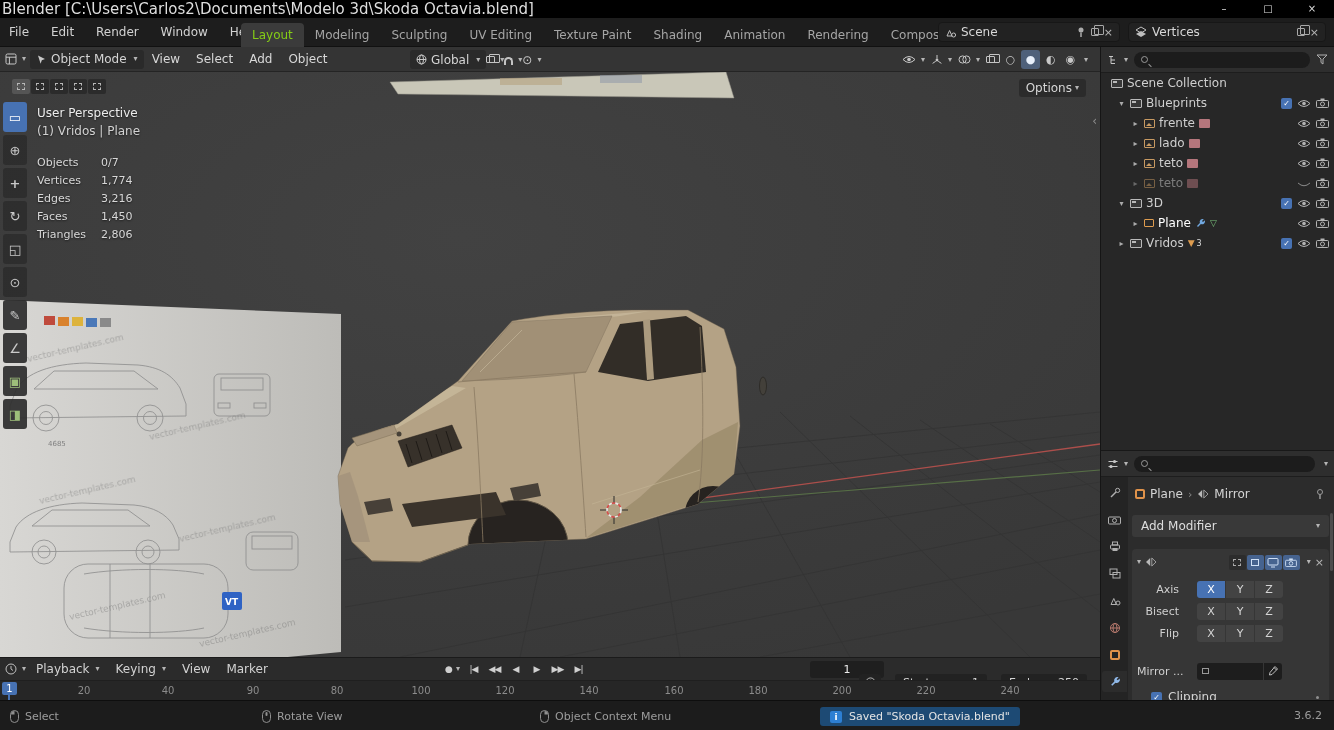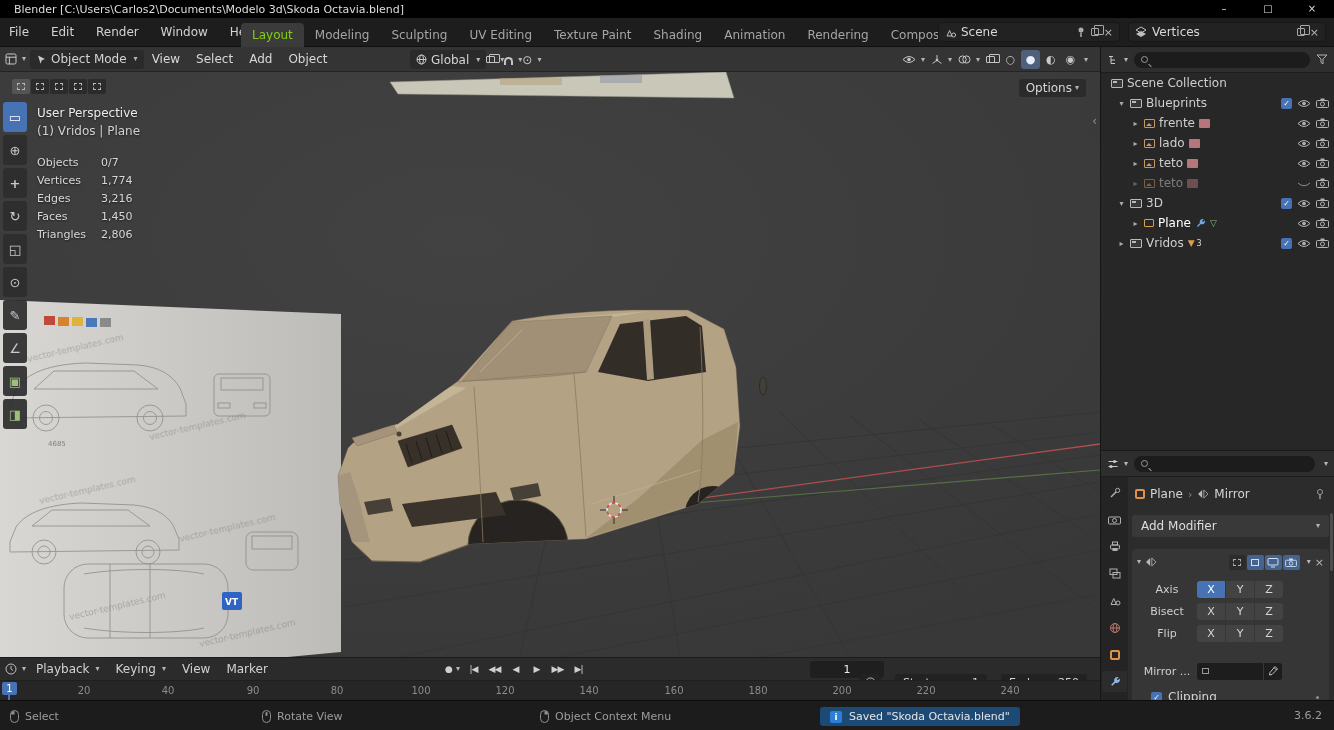--- a/index.html
+++ b/index.html
@@ -2,21 +2,21 @@
 <html><head>
 <meta charset="utf-8">
 <style>
 *{box-sizing:border-box;margin:0;padding:0}
 body{background:#000;font-family:"DejaVu Sans","Liberation Sans",sans-serif}
 .app{position:relative;width:1334px;height:730px;background:#1d1d1d;color:#d4d4d4;font-size:12px;overflow:hidden;user-select:none}
 .chev{font-size:8px;color:#b5b5b5;margin-left:3px;line-height:1}
 svg{display:block}
 
 .titlebar{position:absolute;left:0;top:0;width:1334px;height:18px;background:#000;display:flex;align-items:center}
-.tb-title{color:#dedede;font-size:11px;padding-left:14px;flex:1;white-space:nowrap}
+.tb-title{color:#dedede;font-size:15px;padding-left:2px;flex:1;white-space:nowrap}
 .wbtn{width:44px;height:18px;text-align:center;line-height:18px;color:#ddd;font-size:10px}
 
 .topbar{position:absolute;left:0;top:18px;width:1334px;height:29px;background:#1d1d1d;border-bottom:1px solid #111}
 .menu{display:inline-block;padding:0 9px;line-height:28px;color:#d2d2d2}
 .tabs{position:absolute;left:241px;top:5px;display:flex;height:24px}
 .tab{padding:0 11px;line-height:24px;color:#a5a5a5;border-radius:4px 4px 0 0;white-space:nowrap}
 .tab.active{background:#3b3b3b;color:#84cc16}
 .selpill{position:absolute;top:4px;height:20px;background:#222;border:1px solid #171717;border-radius:4px;display:flex;align-items:center;padding:0 6px;gap:5px}
 .selpill .val{color:#d8d8d8;flex:1;white-space:nowrap}
 .copyic{width:8px;height:8px;border:1px solid #a8a8a8;border-radius:1px;position:relative}
@@ -83,21 +83,21 @@
 .objic{width:10px;height:10px;border:2px solid #e0924a;border-radius:2px;flex:none}
 .addmod{height:22px;background:#393939;border-radius:3px;display:flex;align-items:center;justify-content:space-between;padding:0 9px;margin-top:10px;color:#dcdcdc}
 .panel{margin-top:12px;background:#363636;border-radius:4px;padding:3px 5px 6px 5px;position:relative}
 .phead{height:20px;display:flex;align-items:center;gap:4px;margin-bottom:6px}
 .ptoggles{display:flex;gap:1px;margin-left:auto}
 .ptg{width:17px;height:15px;border-radius:2px;background:#2c2c2c;display:flex;align-items:center;justify-content:center}
 .ptg.on{background:#46638f}
 .dashsq{width:8px;height:7px;border:1px dashed #aaa}
 .solsq{width:8px;height:7px;border:1px solid #cfe0f5}
 .prow{height:22px;display:flex;align-items:center;position:relative}
-.plab{width:60px;text-align:center;padding-right:0;font-size:11px;color:#cfcfcf;flex:none;white-space:nowrap}
+.plab{width:60px;text-align:right;padding-right:18px;font-size:11px;color:#cfcfcf;flex:none;white-space:nowrap}
 .xyz{display:flex;gap:1px}
 .xyzb{width:28px;height:17px;background:#434343;color:#d5d5d5;font-size:11px;display:flex;align-items:center;justify-content:center}
 .xyzb:first-child{border-radius:3px 0 0 3px}
 .xyzb:last-child{border-radius:0 3px 3px 0}
 .xyzb.on{background:#4772b3;color:#fff}
 .objfield{width:66px;height:17px;background:#1d1d1d;border-radius:3px 0 0 3px;display:flex;align-items:center;padding:0 5px;gap:4px}
 .objfield .sq{width:7px;height:6px;border:1px solid #999}
 .dropper{width:18px;height:17px;background:#1d1d1d;border-radius:0 3px 3px 0;margin-left:1px;display:flex;align-items:center;justify-content:center}
 .animdot{width:3px;height:3px;border-radius:50%;background:#8f8f8f;position:absolute;right:5px;top:10px}
 .scrollhint{position:absolute;right:1px;top:36px;width:3px;height:58px;background:#4d4d4d;border-radius:2px}

